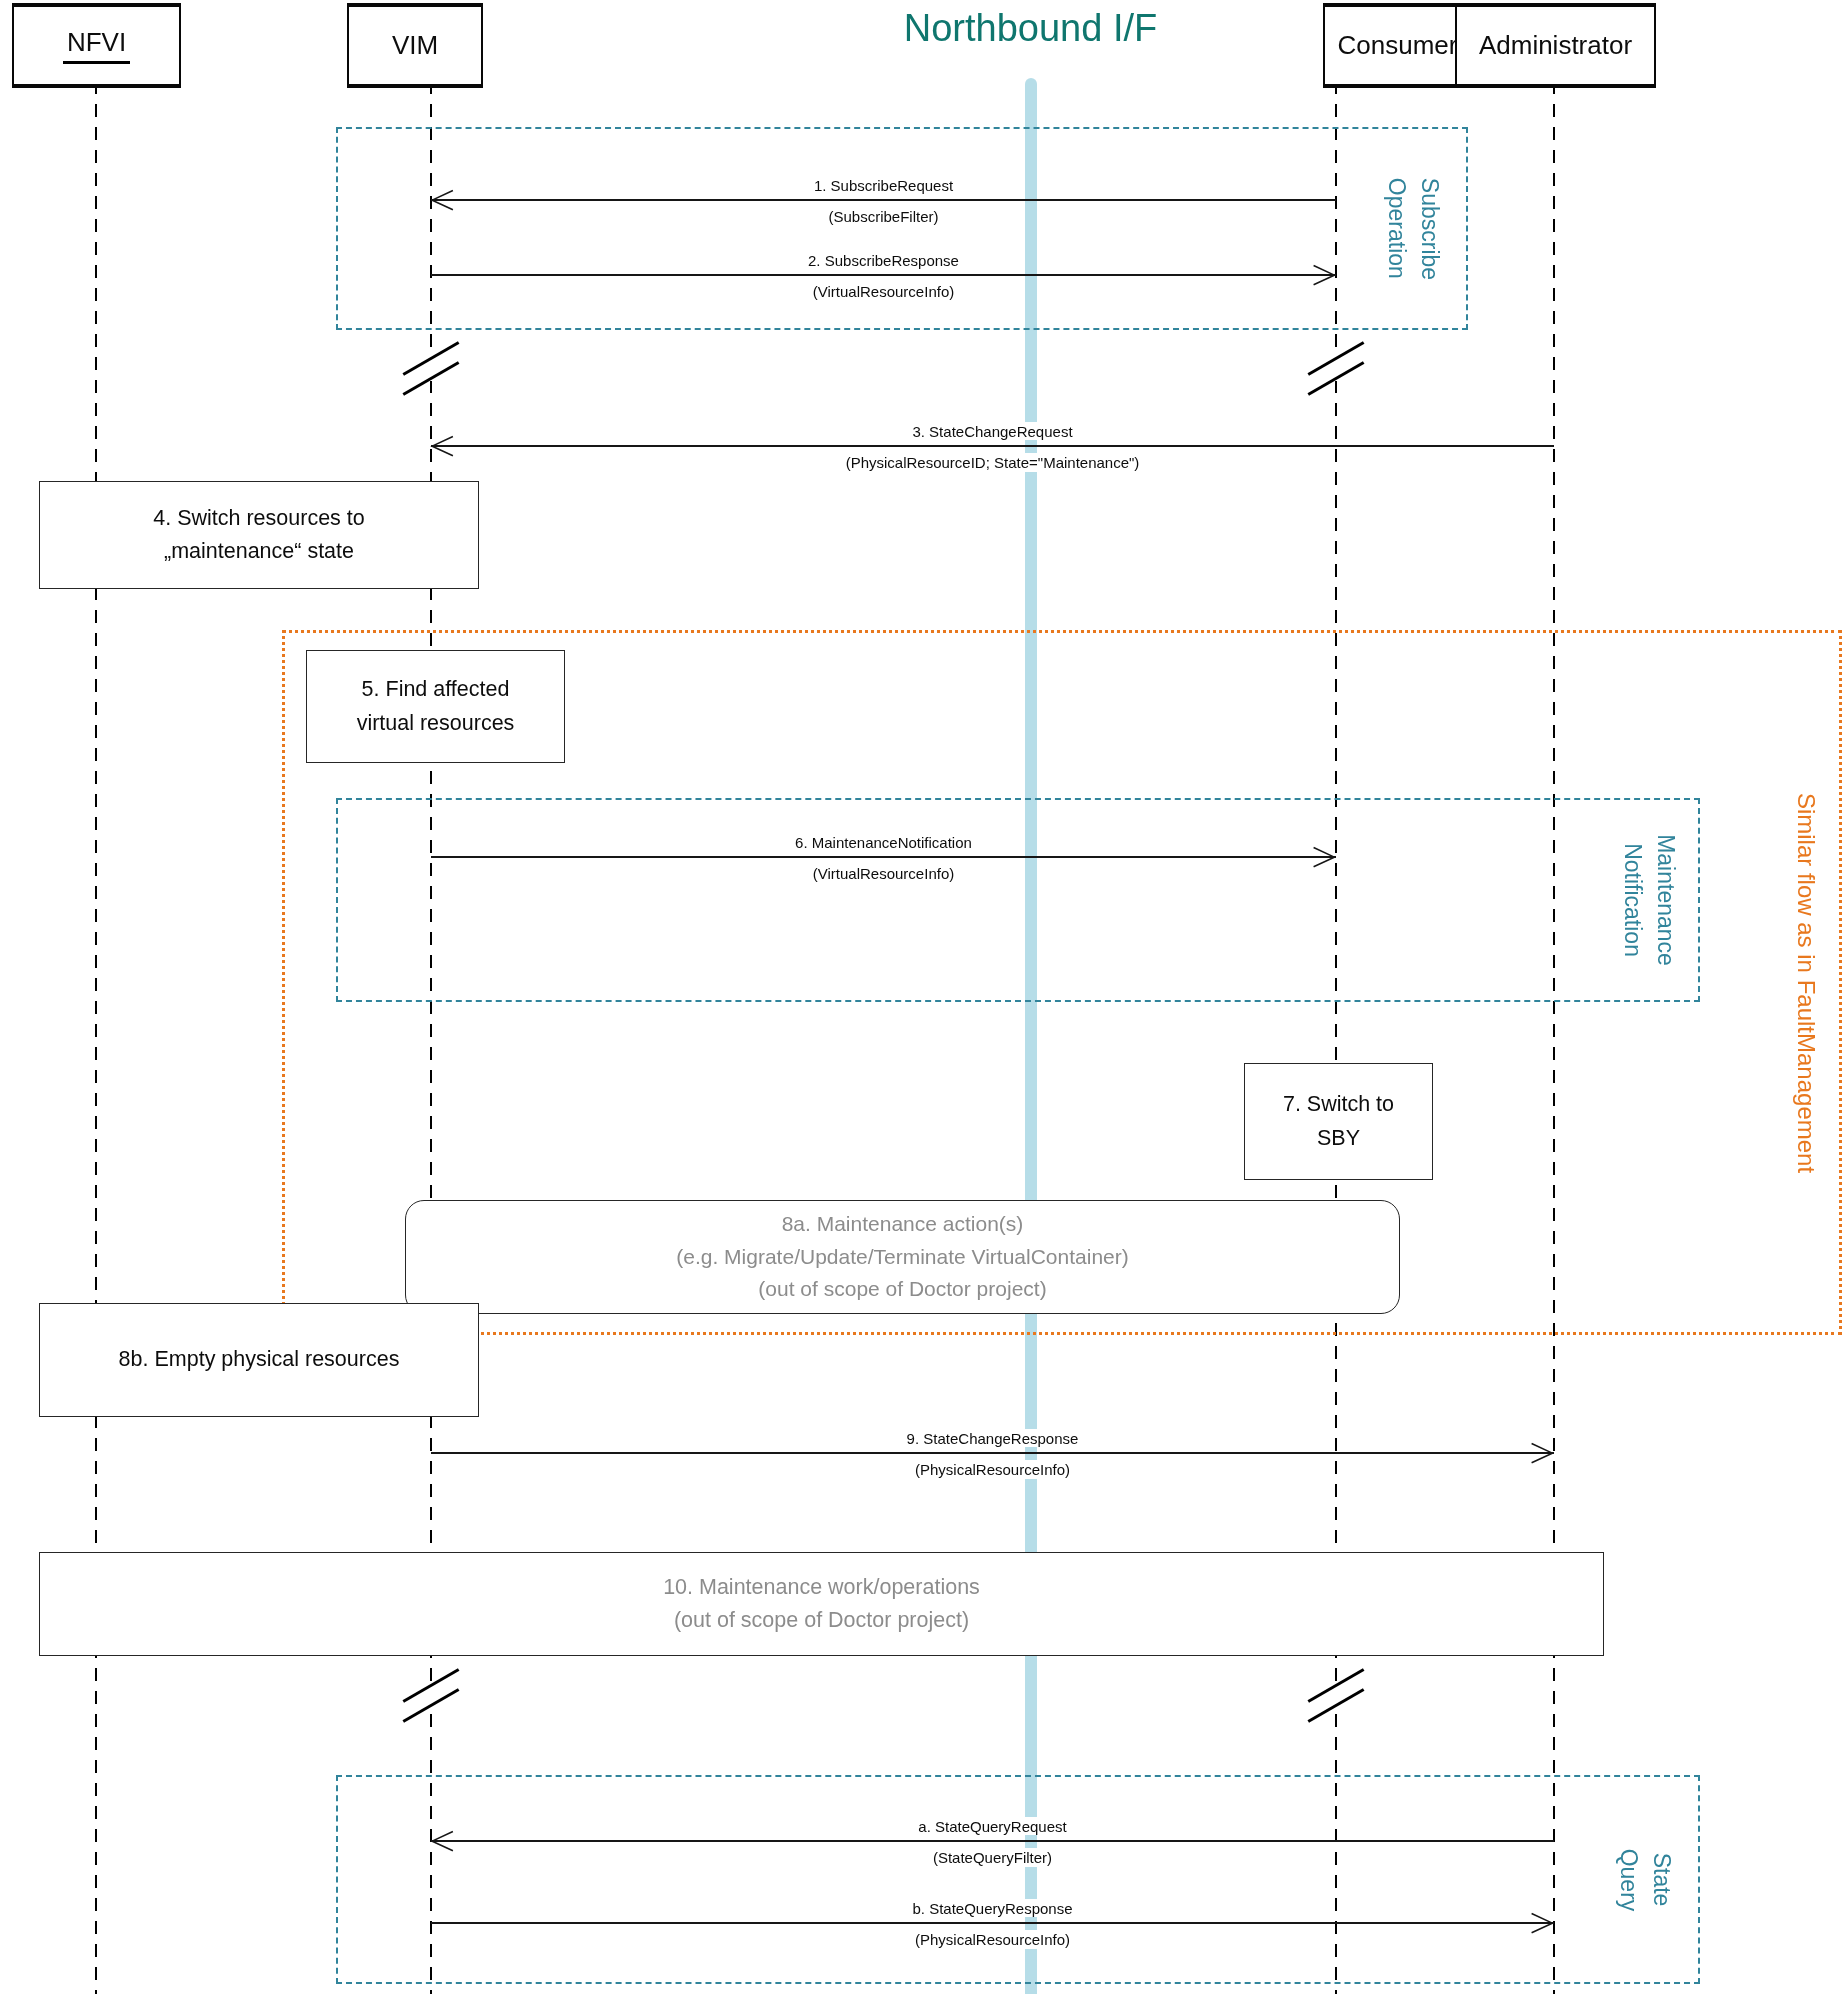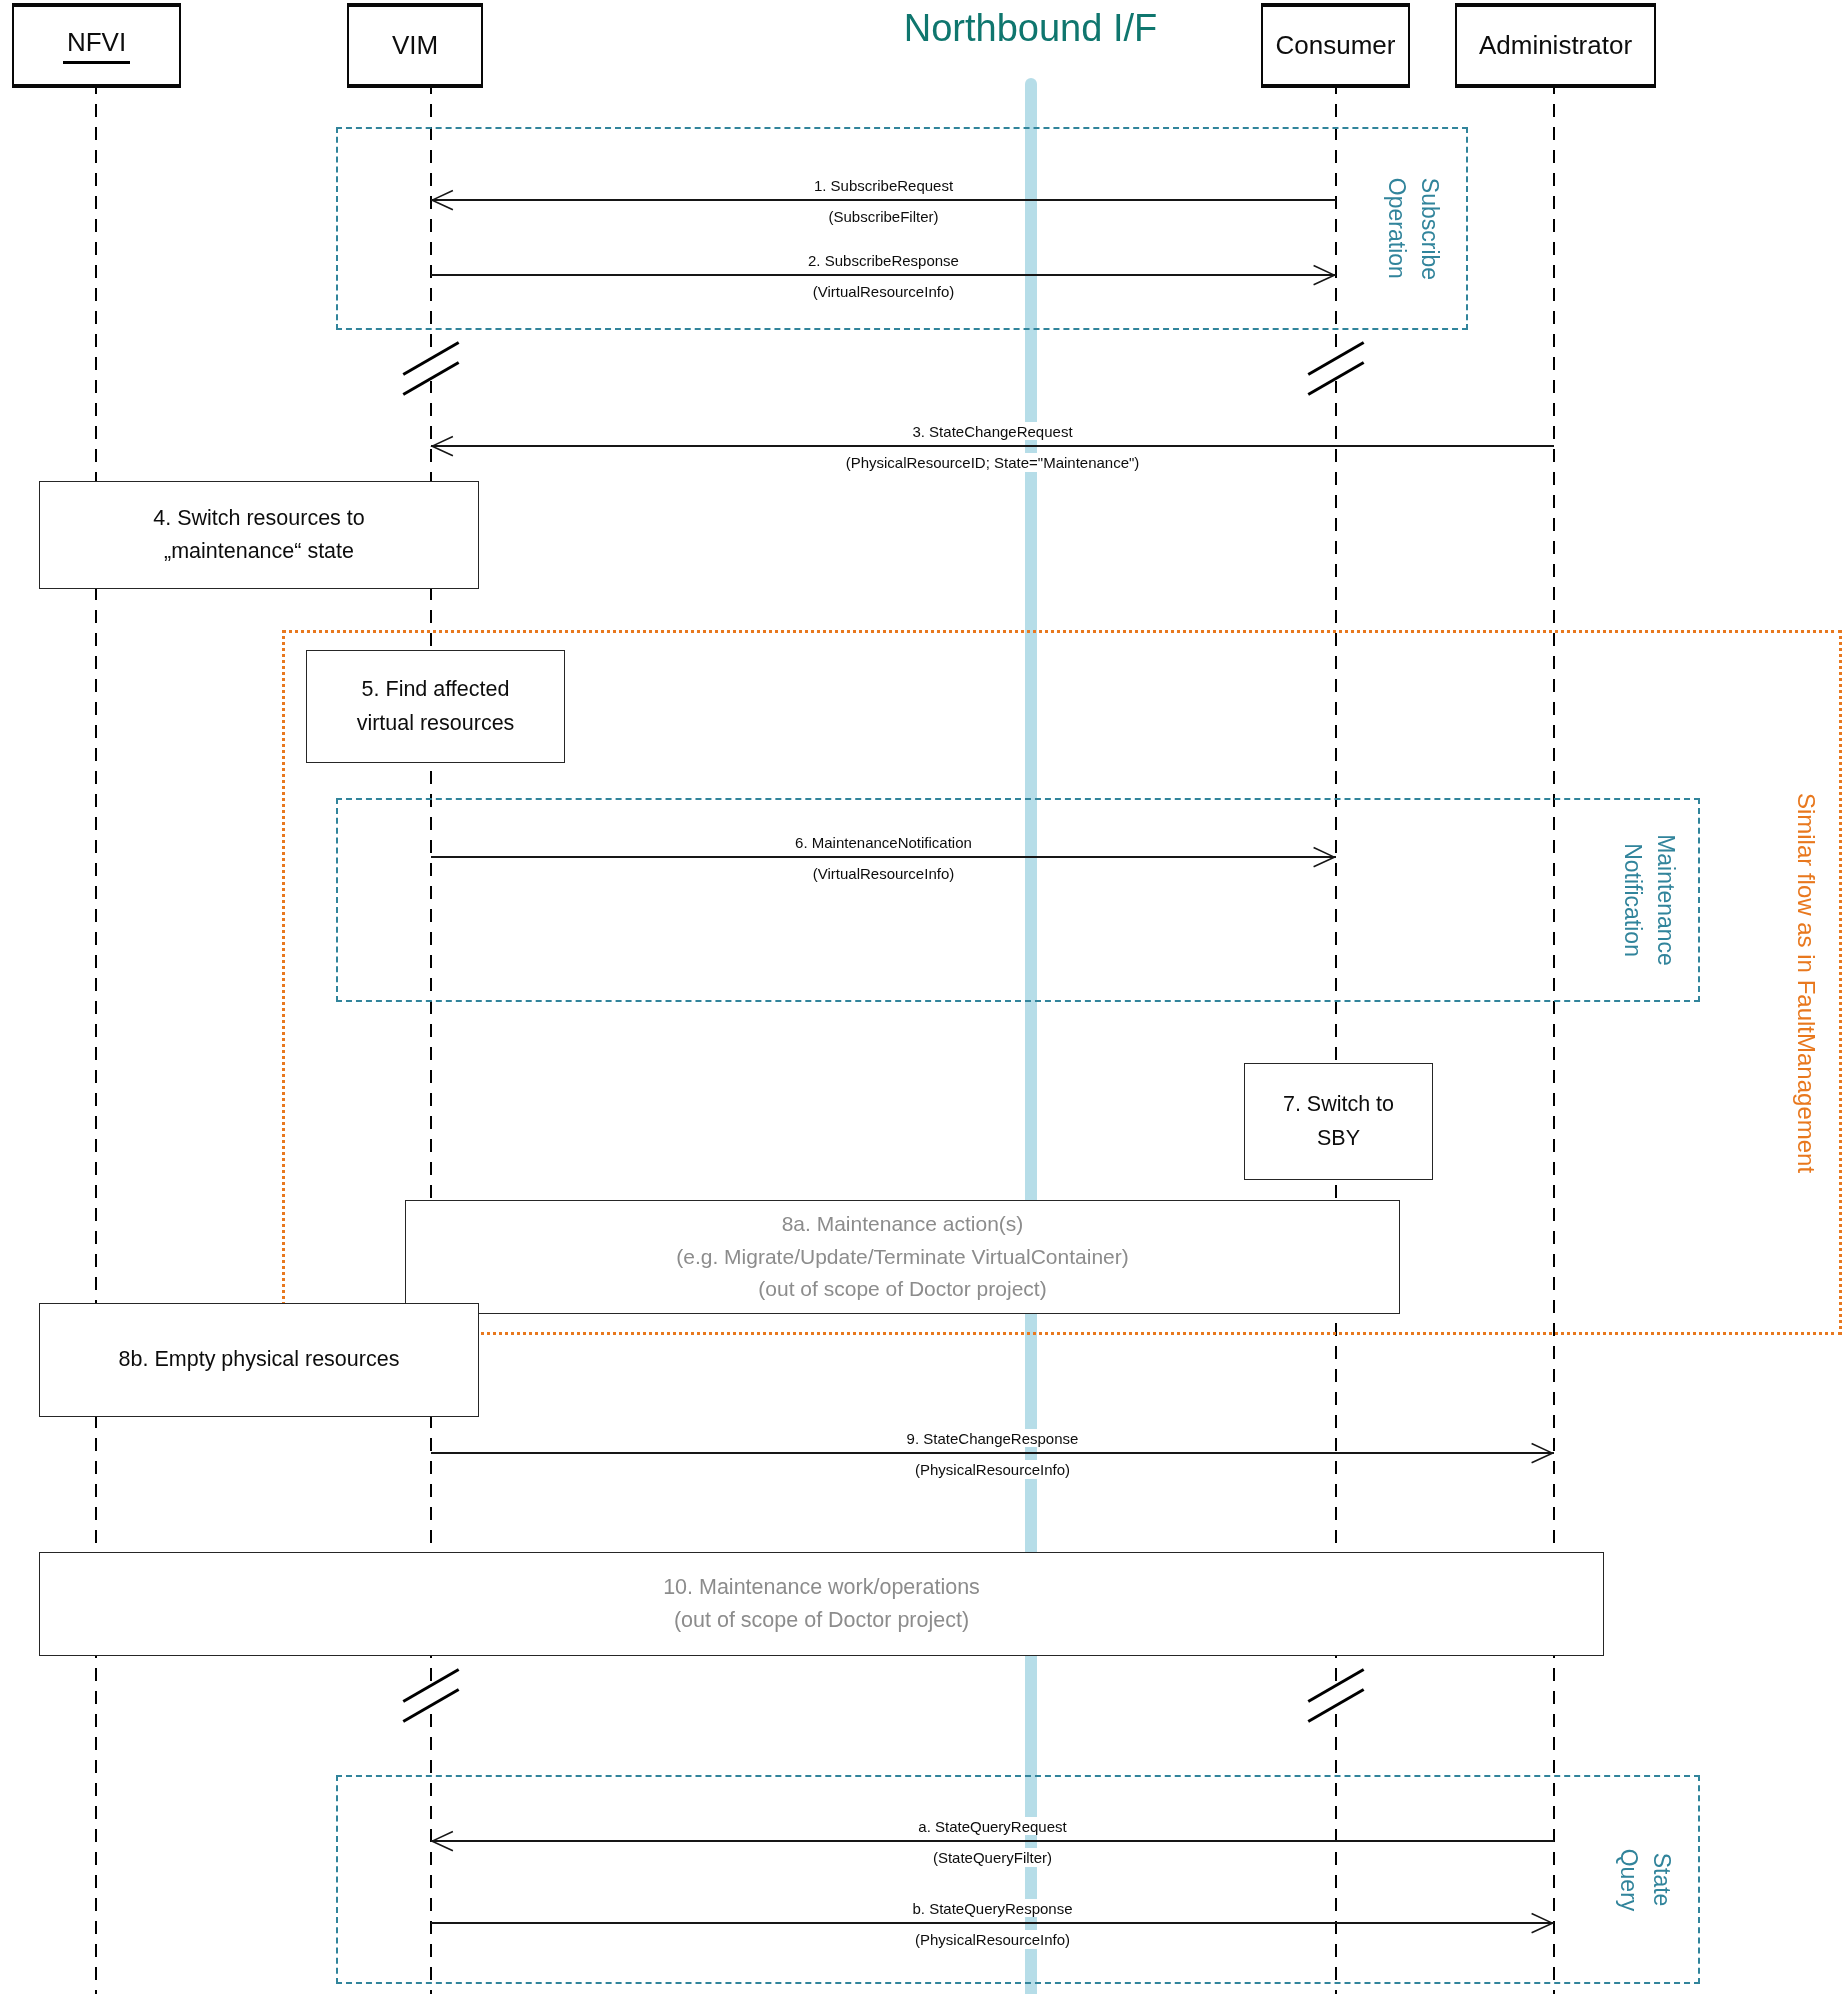--- a/index.html
+++ b/index.html
@@ -107,21 +107,21 @@
 <div class="wbox" style="left:306px;top:650px;width:259px;height:113px;">
   <span>5. Find affected</span>
   <span>virtual resources</span>
 </div>
 
 <div class="wbox" style="left:1244px;top:1063px;width:189px;height:117px;">
   <span>7. Switch to</span>
   <span>SBY</span>
 </div>
 
-<div class="wbox gray" style="left:405px;top:1200px;width:995px;height:114px;font-size:21px;">
+<div class="wbox gray" style="left:405px;top:1200px;width:995px;height:114px;font-size:21px;border-radius:19px;">
   <span>8a. Maintenance action(s)</span>
   <span>(e.g. Migrate/Update/Terminate VirtualContainer)</span>
   <span>(out of scope of Doctor project)</span>
 </div>
 
 <div class="wbox" style="left:39px;top:1303px;width:440px;height:114px;">
   <span>8b. Empty physical resources</span>
 </div>
 
 <div class="wbox gray" style="left:39px;top:1552px;width:1565px;height:104px;">
@@ -212,21 +212,21 @@
     <div class="s s1"></div>
     <div class="s s2"></div>
 </div>
 
 <div class="actor" style="left:12px;width:169px;">
   <span class="u">NFVI</span>
 </div>
 <div class="actor" style="left:347px;width:136px;">
   <span>VIM</span>
 </div>
-<div class="actor" style="left:1261px;width:149px;">
+<div class="actor" style="left:1323px;width:149px;">
   <span>Consumer</span>
 </div>
 <div class="actor" style="left:1455px;width:201px;">
   <span>Administrator</span>
 </div>
 
 <div class="nb-title">Northbound I/F</div>
 
 
 </body></html>

